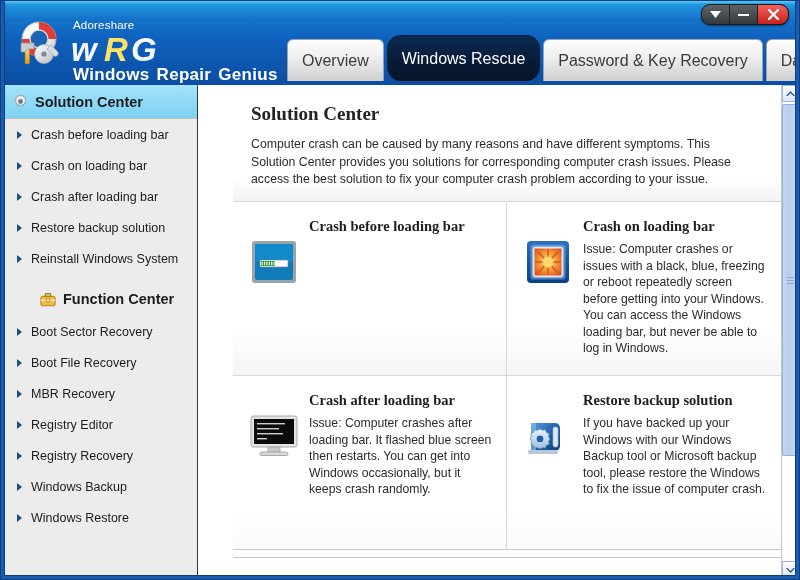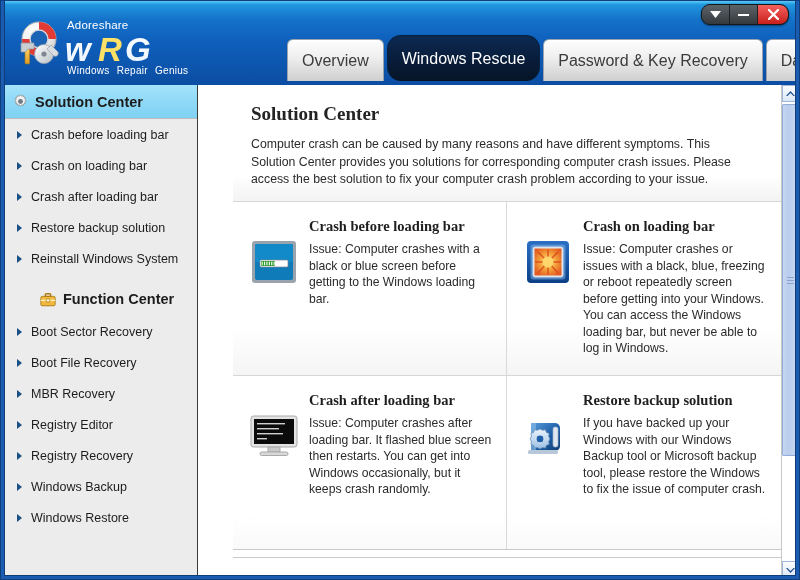--- a/index.html
+++ b/index.html
@@ -47,28 +47,28 @@
   }
 
   
   #logo-block {
     position: absolute; left: 10px; top: 16px;
     display: flex; align-items: flex-start;
   }
   #logo-mark {
     width: 54px; height: 54px; position: relative; flex: 0 0 54px;
   }
-  #brand-text { margin-left: 0; position: relative; top: 2px; }
+  #brand-text { margin-left: 6px; position: relative; top: 2px; }
   .brand-company {
     font-size: 11.5px; color: #ffffff; letter-spacing: .2px;
     line-height: 13px; margin-bottom: 0px; padding-left: 2px;
   }
   #brand-wrg { height: 34px; margin-top: 1px; }
   .brand-tagline {
-    font-size: 10px; color: #ffffff; font-weight: normal;
+    font-size: 17px; color: #ffffff; font-weight: bold;
     letter-spacing: .3px; margin-top: -2px; padding-left: 2px;
   }
   .brand-tagline span { margin-right: 7px; }
 
   
   #win-controls {
     position: absolute; right: 12px; top: 3px;
     display: flex; align-items: center;
     background: #2b2f33;
     border: 1px solid #14181b;
@@ -510,21 +510,20 @@
                     <rect x="13" y="21.7" width="1.1" height="3.6"></rect>
                     <rect x="15.4" y="21.7" width="1.1" height="3.6"></rect>
                     <rect x="17.8" y="21.7" width="1.1" height="3.6"></rect>
                     <rect x="20.2" y="21.7" width="1.1" height="3.6"></rect>
                     <rect x="22.6" y="21.7" width="1.1" height="3.6"></rect>
                   </g>
                 </svg>
               </div>
               <div class="card-body">
                 <div class="card-title">Crash before loading bar</div>
-                <div class="card-desc">Issue: Computer crashes with a black or blue screen before getting to the Windows loading bar.</div>
               </div>
             </div>
 
             <div class="card">
               <div class="card-icon">
                 <svg width="46" height="44" viewBox="0 0 46 44">
                   <defs>
                     <linearGradient id="blueFrame" x1="0" y1="0" x2="0" y2="1">
                       <stop offset="0%" stop-color="#2b6fc4"></stop>
                       <stop offset="100%" stop-color="#0b3f86"></stop>

